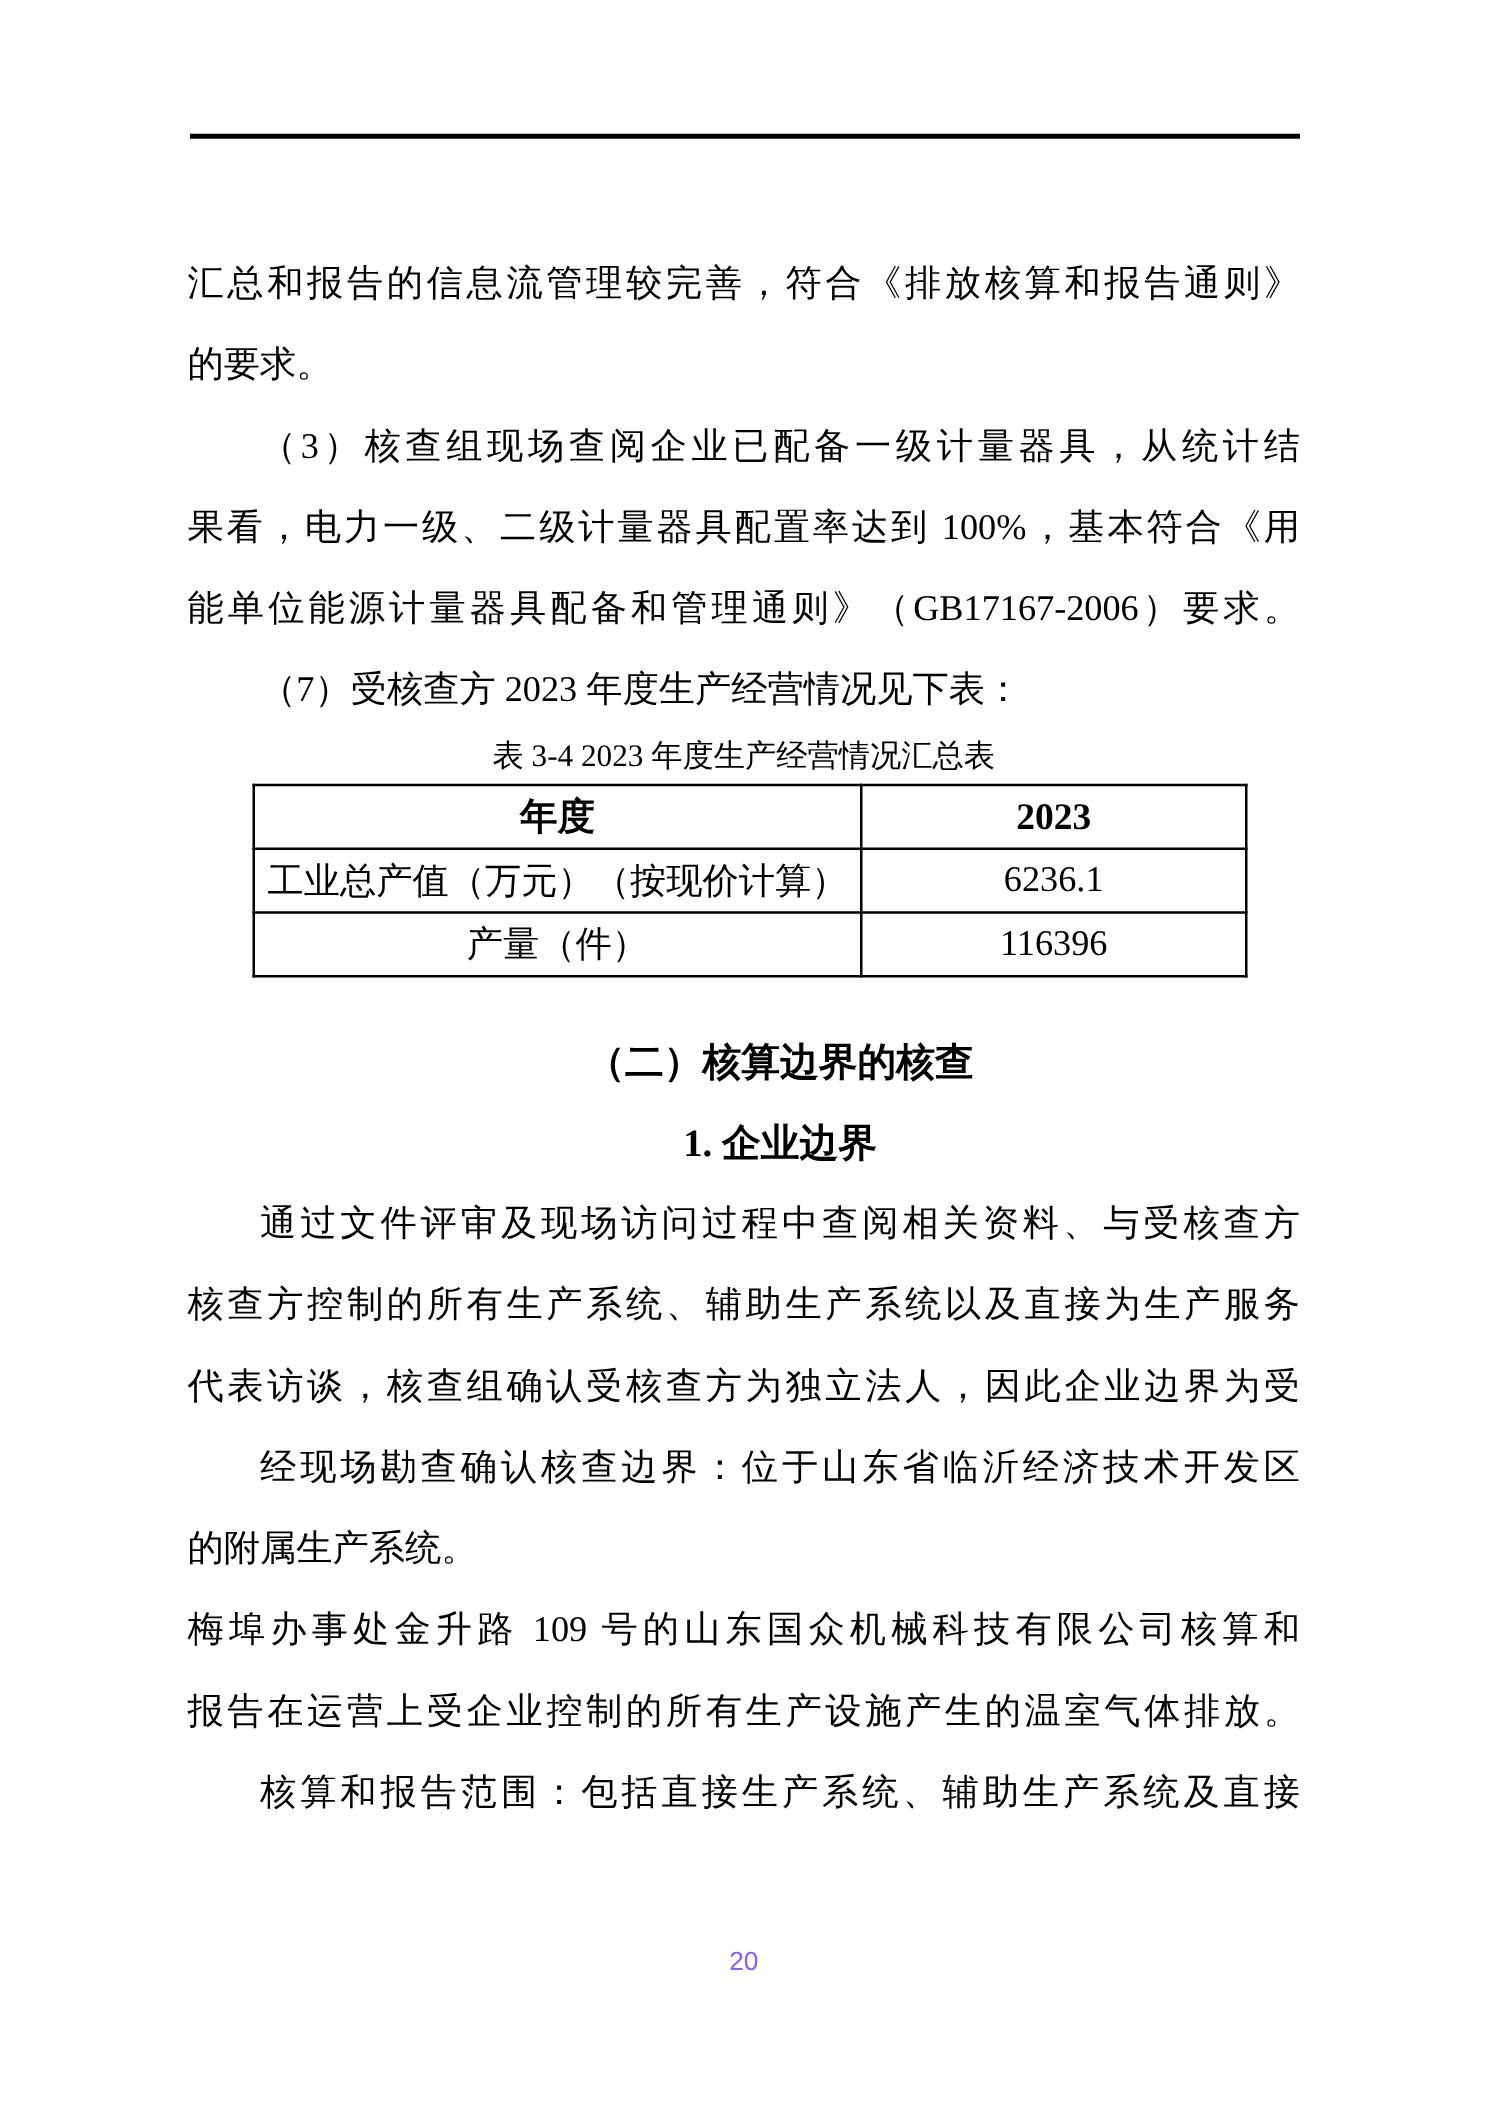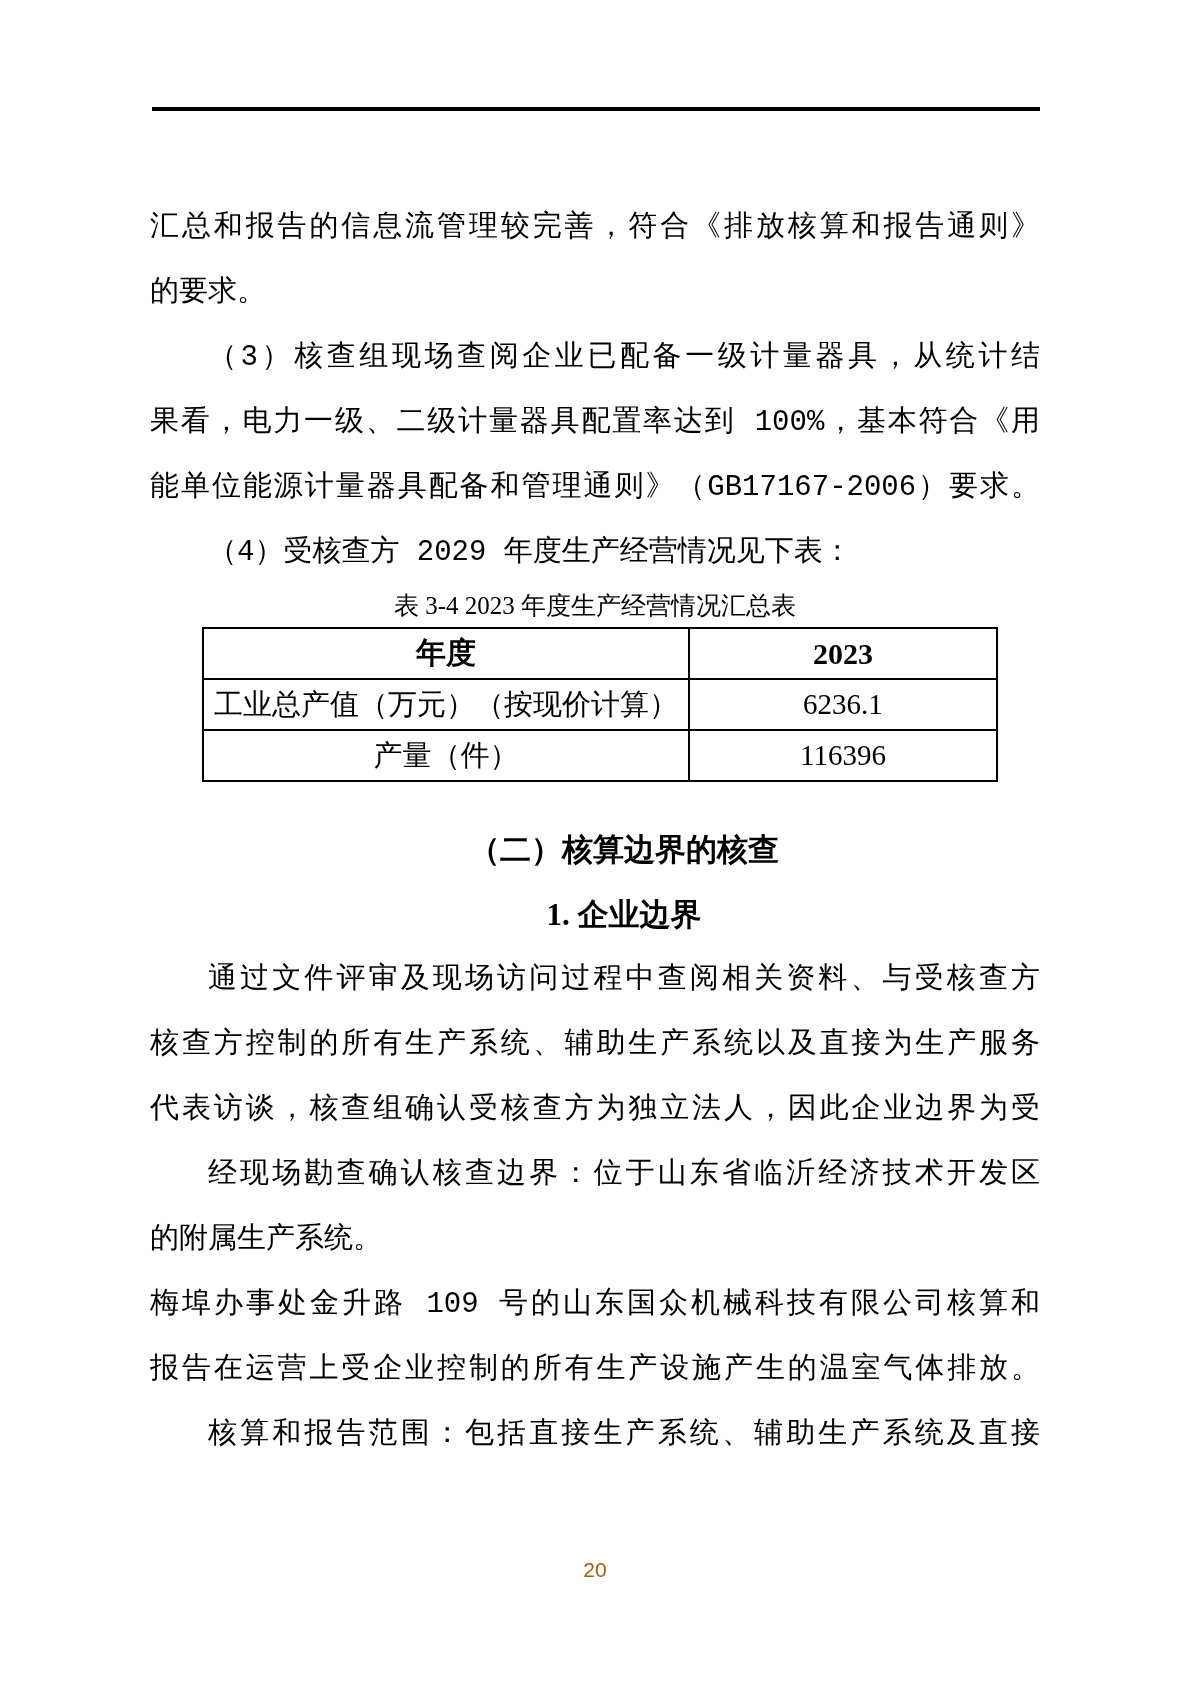--- a/index.html
+++ b/index.html
@@ -24,21 +24,20 @@
   .content {
     position: absolute;
     left: 150px;
     top: 195px;
     width: 890px;
   }
   .bline {
     font-size: 29px;
     line-height: 65px;
     white-space: nowrap;
-    font-family: Liberation Mono, monospace;
   }
   .jl {
     text-align: justify;
     text-align-last: justify;
     white-space: normal;
   }
   .ind { text-indent: 58px; }
   .heading {
     font-size: 31px;
     font-weight: bold;
@@ -72,38 +71,38 @@
   table.summary .col-value { width: 38.8%; }
   table.summary tr.head td { font-weight: bold; font-size: 30px; }
   .page-number {
     position: absolute;
     left: 0;
     top: 1558px;
     width: 100%;
     text-align: center;
     font-family: "Liberation Sans", "DejaVu Sans", sans-serif;
     font-size: 21px;
-    color: #a16207;
+    color: #8b5cf6;
   }
 </style>
 </head>
 <body>
 
 <div class="page">
   <div class="header-rule"></div>
 
   <div class="content">
     <div class="bline jl">汇总和报告的信息流管理较完善，符合《排放核算和报告通则》</div>
     <div class="bline">的要求。</div>
 
     <div class="bline jl ind">（3）核查组现场查阅企业已配备一级计量器具，从统计结</div>
     <div class="bline jl">果看，电力一级、二级计量器具配置率达到 100%，基本符合《用</div>
     <div class="bline jl">能单位能源计量器具配备和管理通则》（GB17167-2006）要求。</div>
 
-    <div class="bline ind">（4）受核查方 2029 年度生产经营情况见下表：</div>
+    <div class="bline ind">（7）受核查方 2023 年度生产经营情况见下表：</div>
 
     <div class="table-caption">表 3-4 2023 年度生产经营情况汇总表</div>
 
     <table class="summary">
       <tbody>
         <tr class="head">
           <td class="col-label">年度</td>
           <td class="col-value">2023</td>
         </tr>
         <tr>

